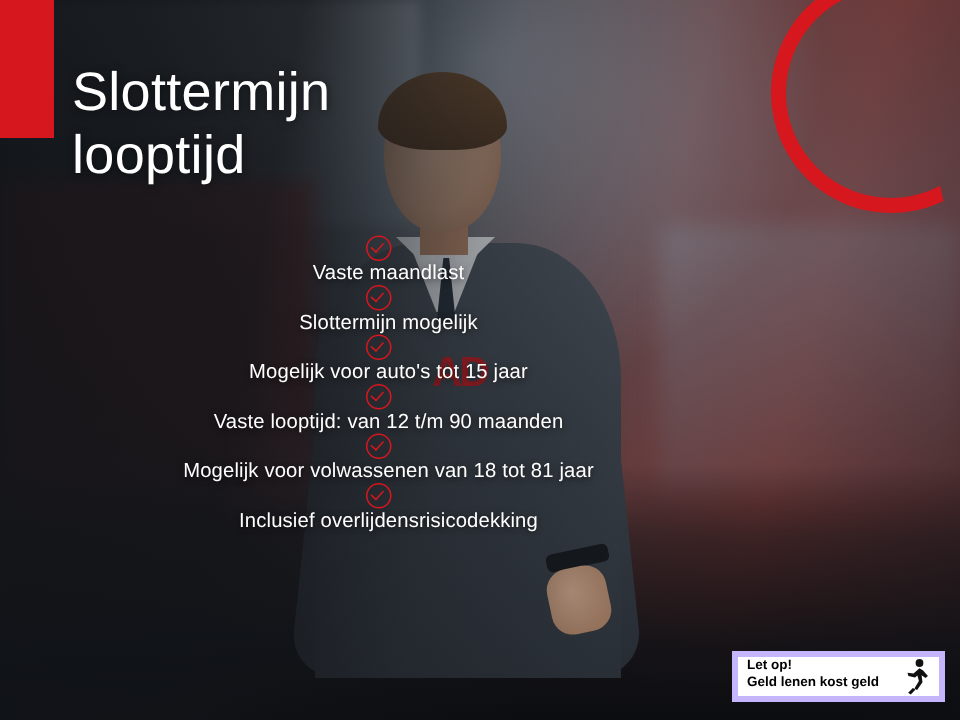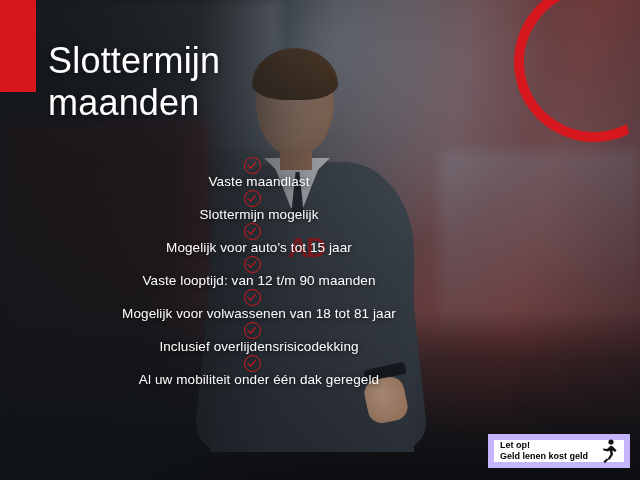--- a/index.html
+++ b/index.html
@@ -278,23 +278,22 @@
   }
 
   
   .warning {
     position: absolute;
     right: 10px;
     bottom: 12px;
     width: 142px;
     height: 34px;
     background: #ffffff;
-    border: 6px solid #c4b5fd;
+    border: 4px solid #c4b5fd;
     display: flex;
-    align-items: center;
     padding: 0 6px;
     box-sizing: border-box;
   }
   .warning-text {
     flex: 1 1 auto;
     color: #000;
     font-size: 9px;
     font-weight: bold;
     line-height: 11px;
   }
@@ -334,21 +333,21 @@
     <div class="hand"></div>
   </div>
 
   <div class="scrim"></div>
 
   <div class="corner-block"></div>
   <div class="swoosh"></div>
 
   <div class="headline">
     <div>Slottermijn</div>
-    <div>maanden</div>
+    <div>looptijd</div>
   </div>
 
   <ul class="features">
     <li class="feature">
       <span class="check"></span>
       <span class="feature-label">Vaste maandlast</span>
     </li>
     <li class="feature">
       <span class="check"></span>
       <span class="feature-label">Slottermijn mogelijk</span>
@@ -361,24 +360,20 @@
       <span class="check"></span>
       <span class="feature-label">Vaste looptijd: van 12 t/m 90 maanden</span>
     </li>
     <li class="feature">
       <span class="check"></span>
       <span class="feature-label">Mogelijk voor volwassenen van 18 tot 81 jaar</span>
     </li>
     <li class="feature">
       <span class="check"></span>
       <span class="feature-label">Inclusief overlijdensrisicodekking</span>
-    </li>
-    <li class="feature">
-      <span class="check"></span>
-      <span class="feature-label">Al uw mobiliteit onder één dak geregeld</span>
     </li>
   </ul>
 
   <div class="warning">
     <div class="warning-text">
       <div>Let op!</div>
       <div>Geld lenen kost geld</div>
     </div>
     <div class="warning-icon">
       <svg width="18" height="26" viewBox="0 0 18 26" aria-hidden="true">

